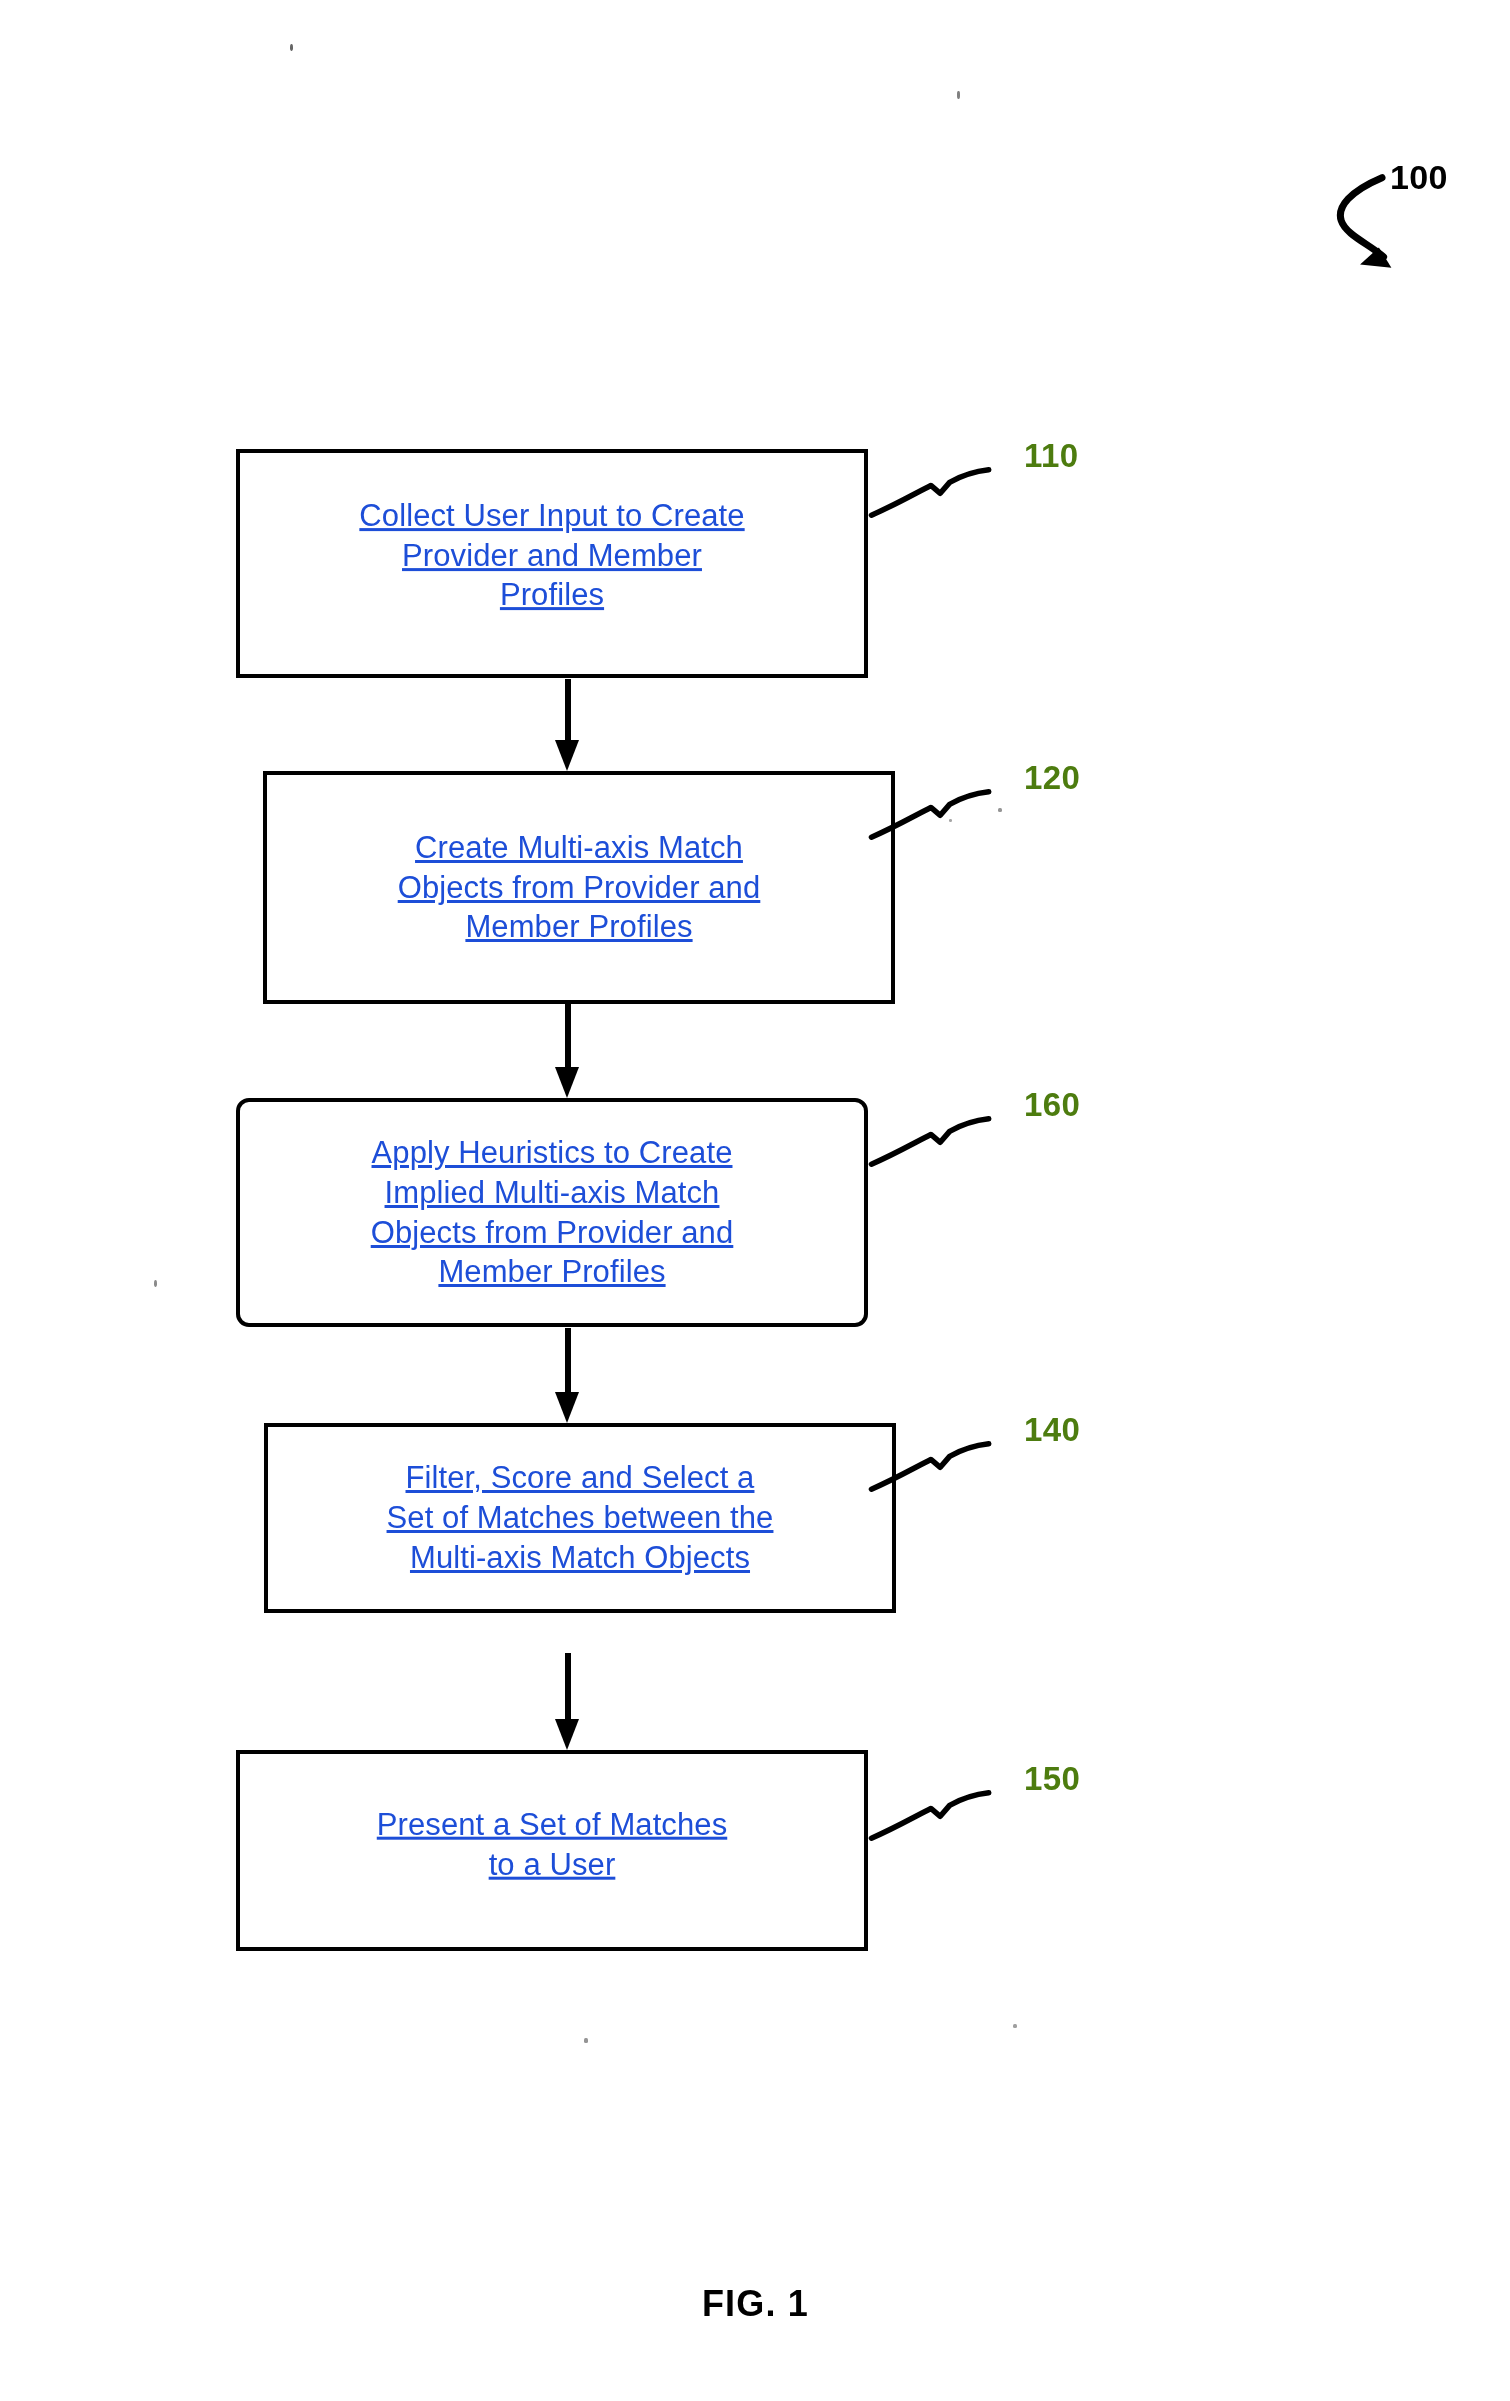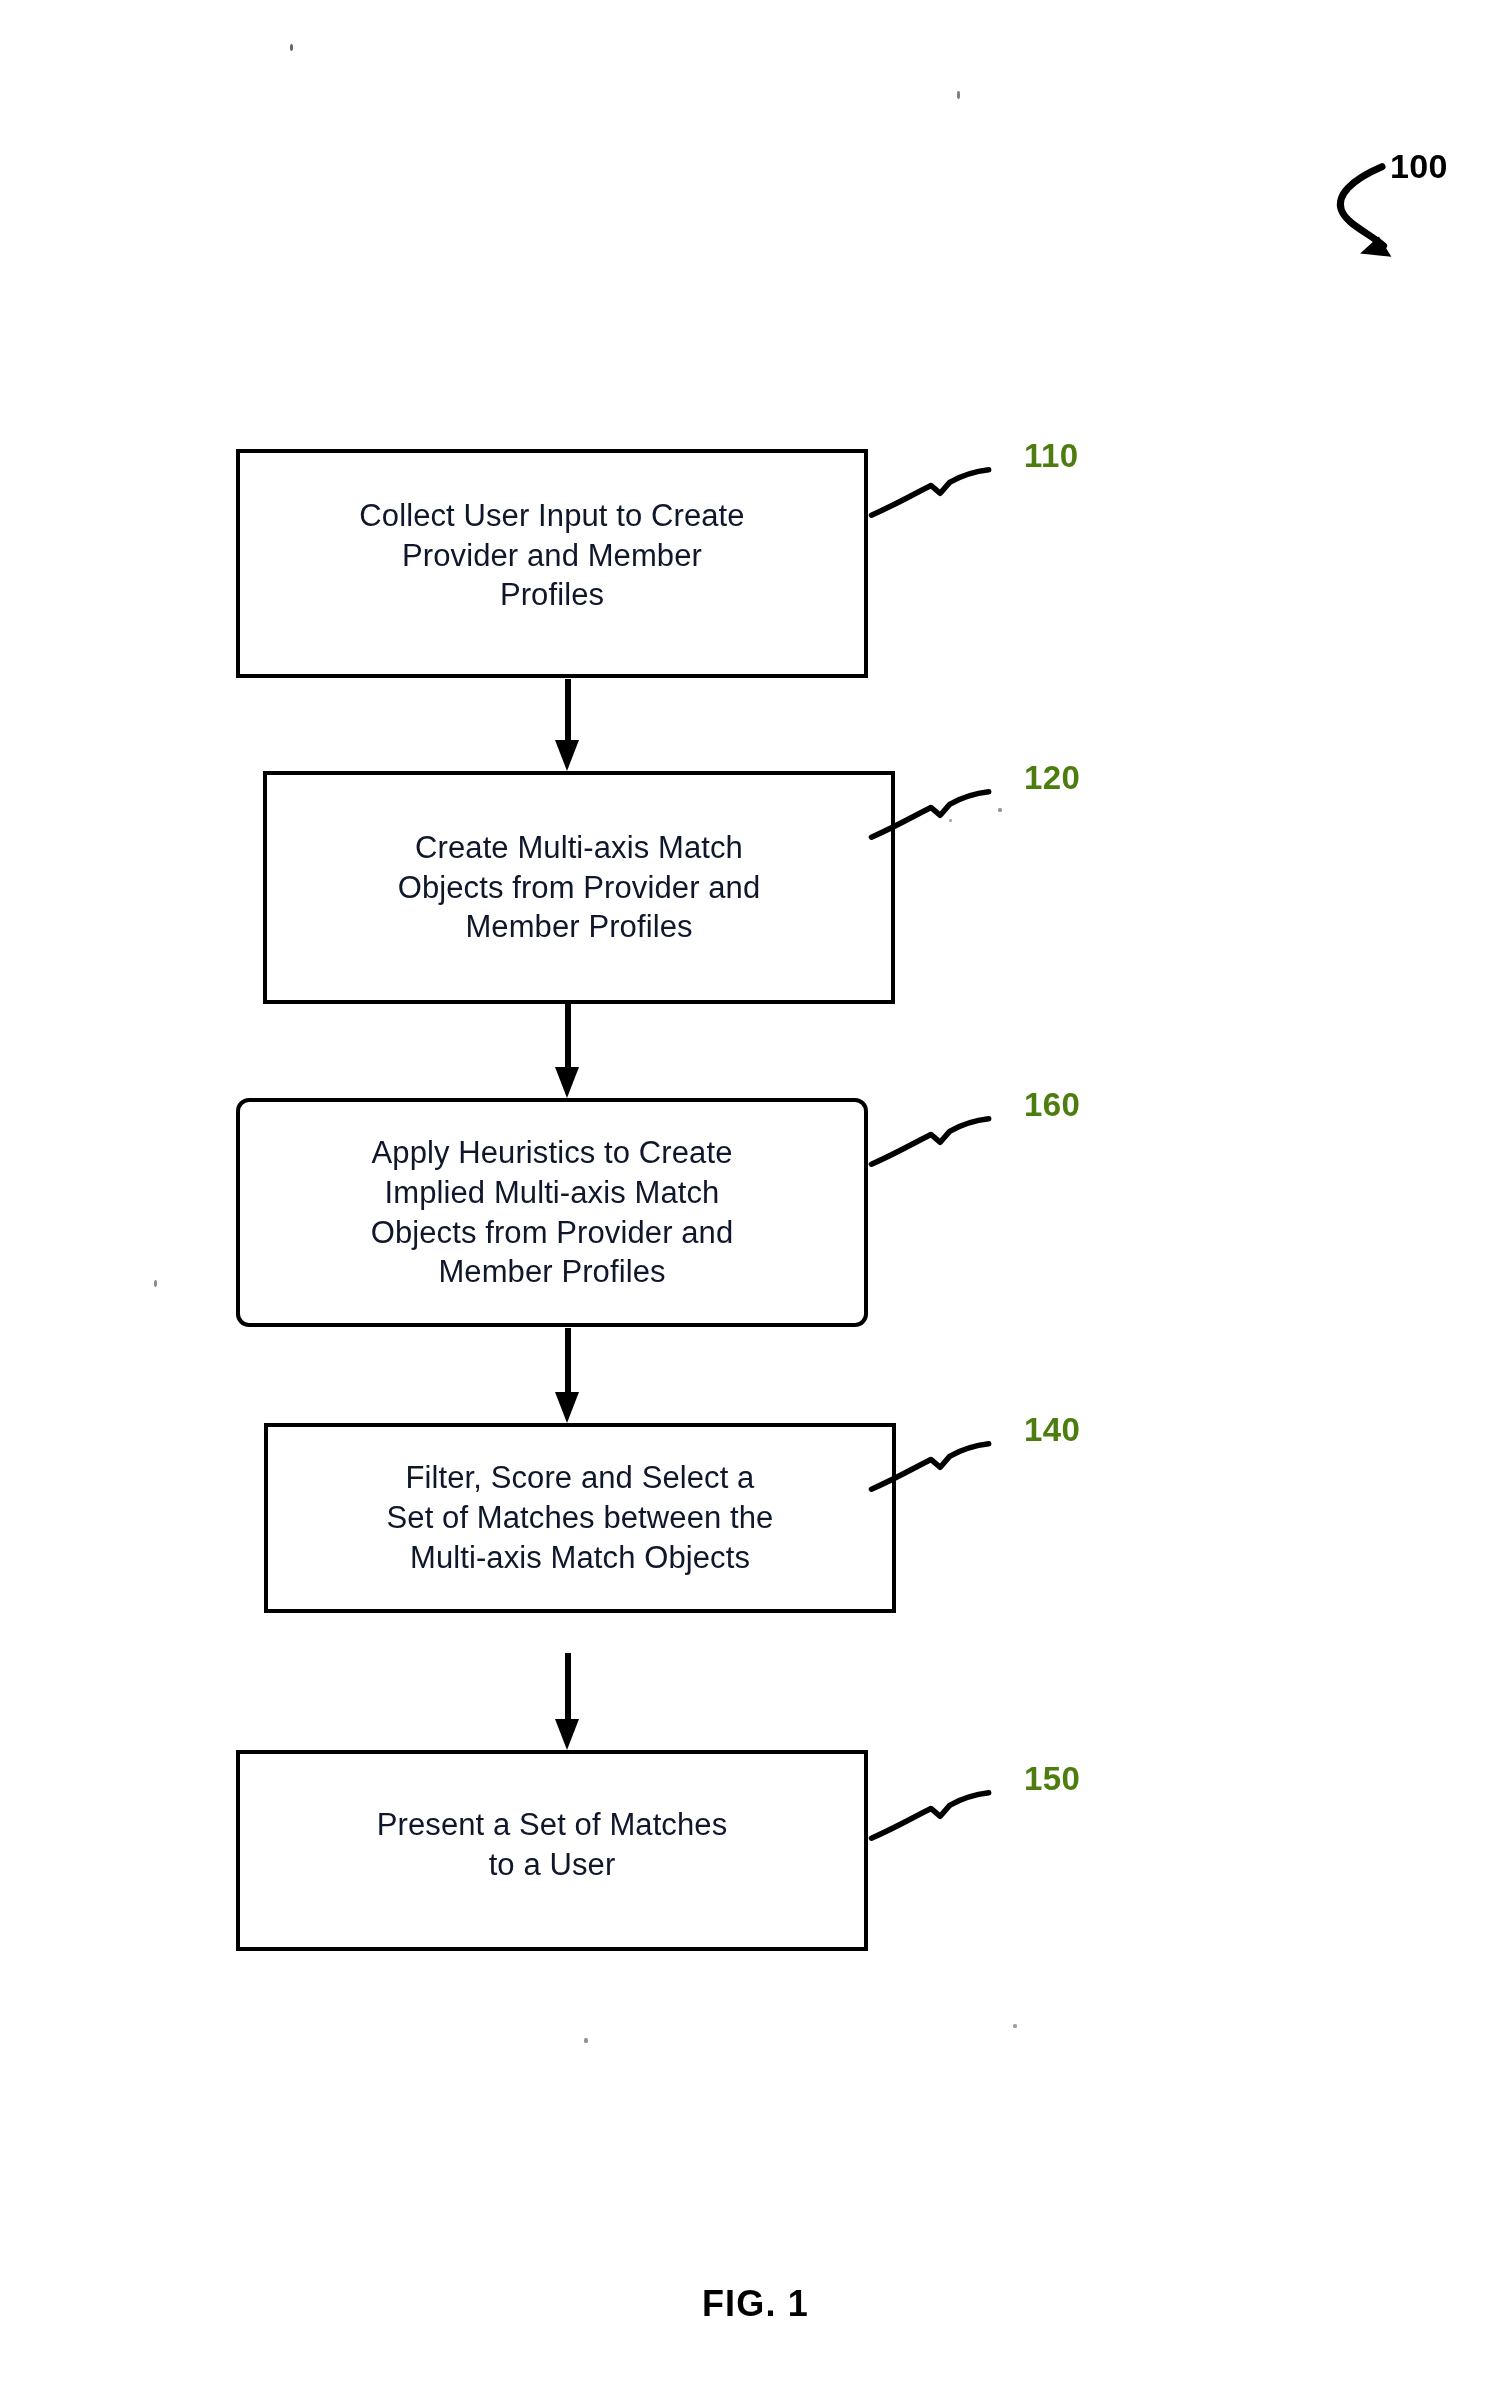--- a/index.html
+++ b/index.html
@@ -31,24 +31,25 @@
     align-items: center;
     justify-content: center;
   }
   .proc-box .box-label {
     display: block;
     width: 100%;
     text-align: center;
     font-size: 31px;
     line-height: 1.28;
     letter-spacing: 0.1px;
-    color: #0f172a;
+    color: #1d4ed8;
     padding: 0 12.6px;
     box-sizing: border-box;
     white-space: pre-line;
+    text-decoration: underline;
   }
 
   
   #box-110 { top: 449px;  height: 229px; }
   #box-120 { top: 771px;  height: 233px; margin-left: 27px; }
   #box-130 { top: 1098px; height: 229px; border-radius: 13px; }
   #box-140 { top: 1423px; height: 190px; margin-left: 28px; }
   #box-150 { top: 1750px; height: 201px; }
 
   
@@ -106,21 +107,21 @@
     white-space: nowrap;
   }
   #ref-110 { left: 868px; top: 437px; }
   #ref-120 { left: 868px; top: 759px; }
   #ref-130 { left: 868px; top: 1086px; }
   #ref-140 { left: 868px; top: 1411px; }
   #ref-150 { left: 868px; top: 1760px; }
   .ref-group .ref-num { left: 156px; top: 0px; }
 
   
-  #fig100-group { position: absolute; left: 1288px; top: 147px; }
+  #fig100-group { position: absolute; left: 1288px; top: 158px; }
   #fig100-num {
     position: absolute;
     left: 102px;
     top: 0px;
     font-size: 34px;
     font-weight: bold;
     letter-spacing: 0.4px;
     white-space: nowrap;
   }
 

